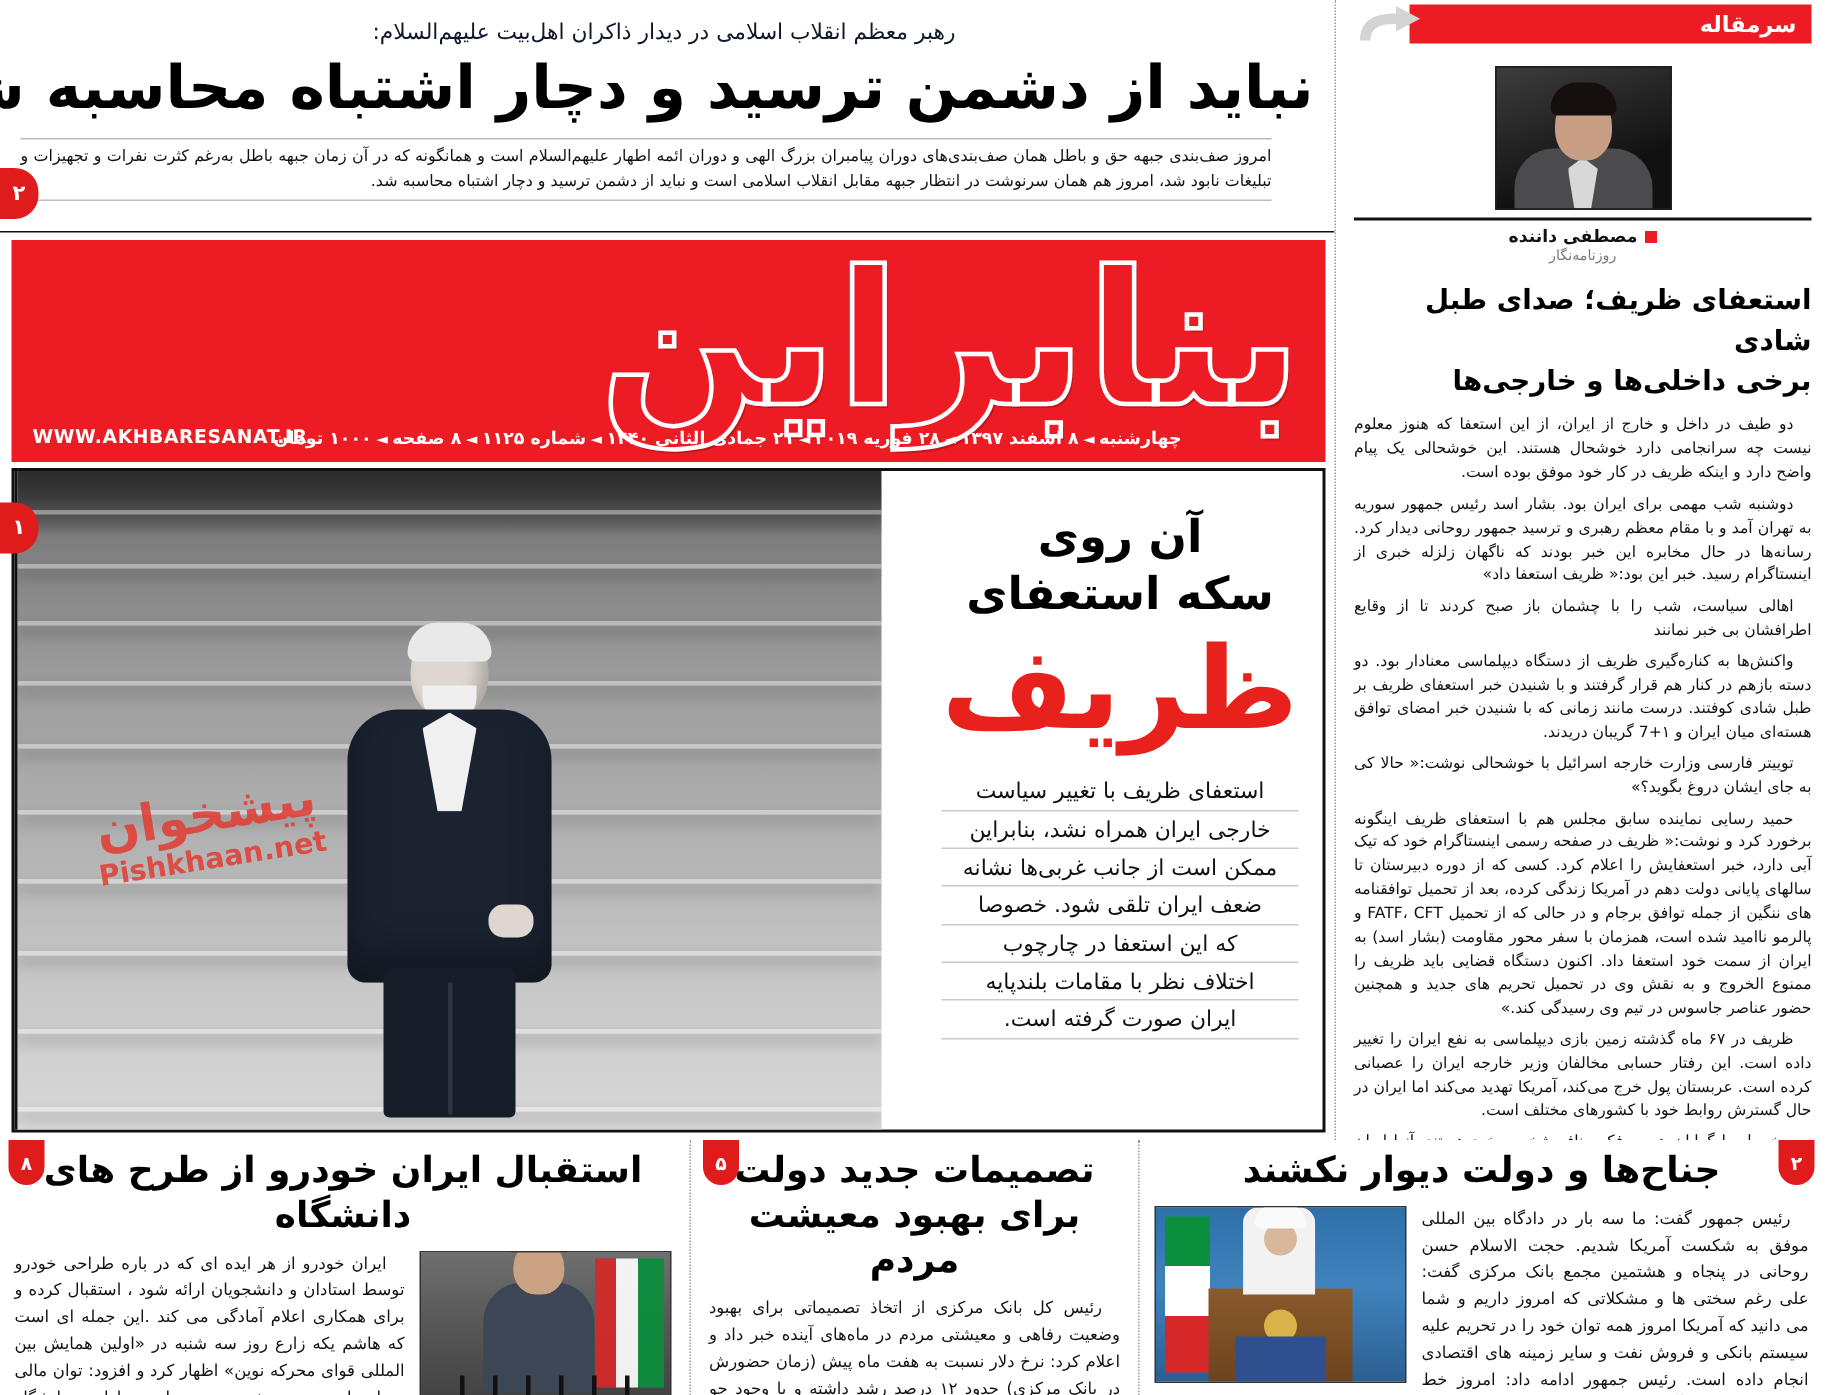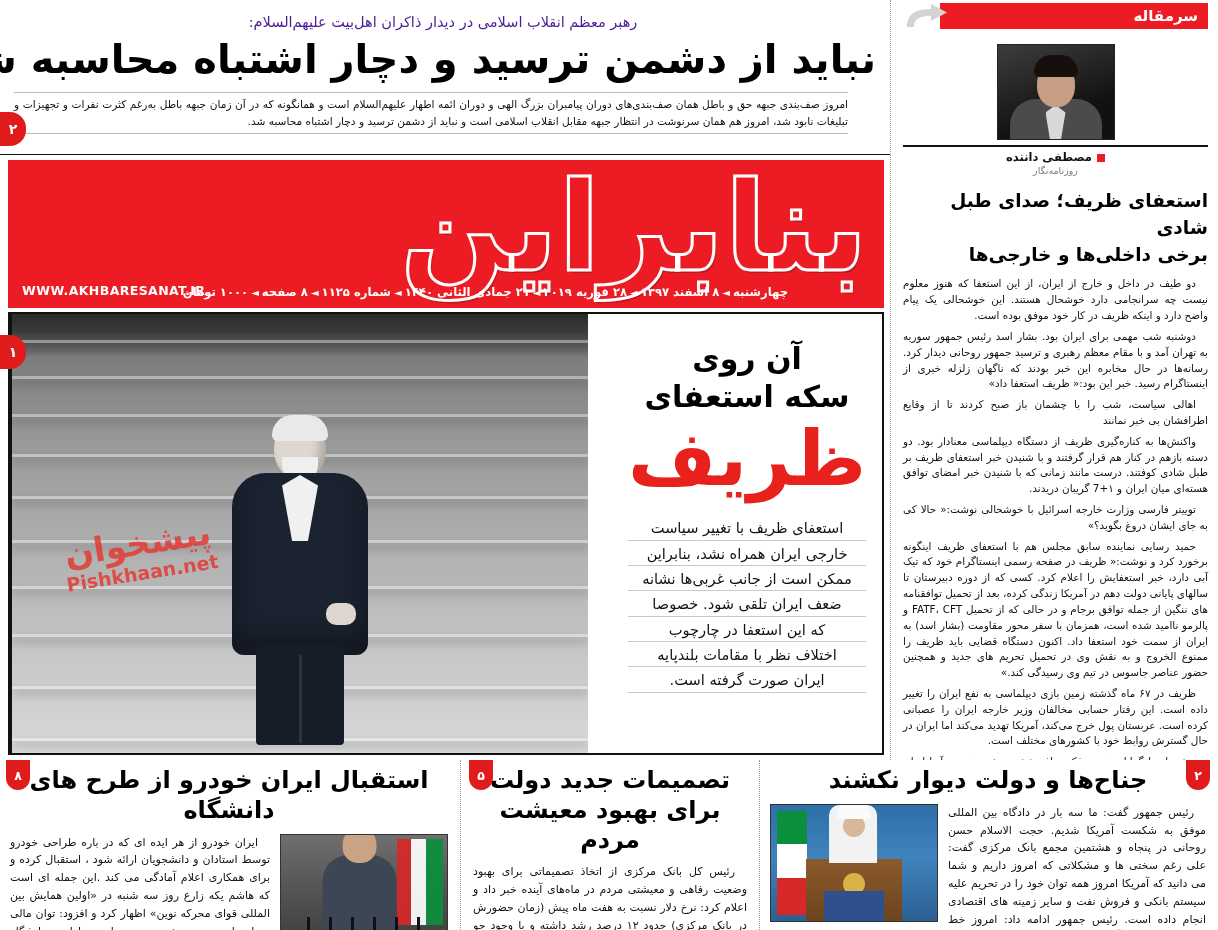--- a/index.html
+++ b/index.html
@@ -11,21 +11,21 @@
   }
   .page { position: relative; width: 1218px; height: 930px; background:#fff; }
 
   
   .lead-block {
     position: absolute; left: 0; top: 0; width: 890px; height: 155px;
     background: #ffffff; padding: 8px 14px 0 10px;
     border-bottom: 1px solid #111;
   }
   .lead-kicker {
-    text-align: center; font-size: 14.5px; color: #4c1d95;
+    text-align: center; font-size: 14.5px; color: #0f172a;
     letter-spacing: -0.2px; margin-top: 6px; white-space: nowrap;
   }
   .lead-title {
     text-align: center; font-size: 40px; font-weight: bold; color: #000;
     margin-top: 7px; letter-spacing: -1.2px; white-space: nowrap;
     line-height: 1.12;
   }
   .lead-sub-wrap {
     margin-top: 10px; position: relative; padding-right: 28px; padding-left: 4px;
   }

